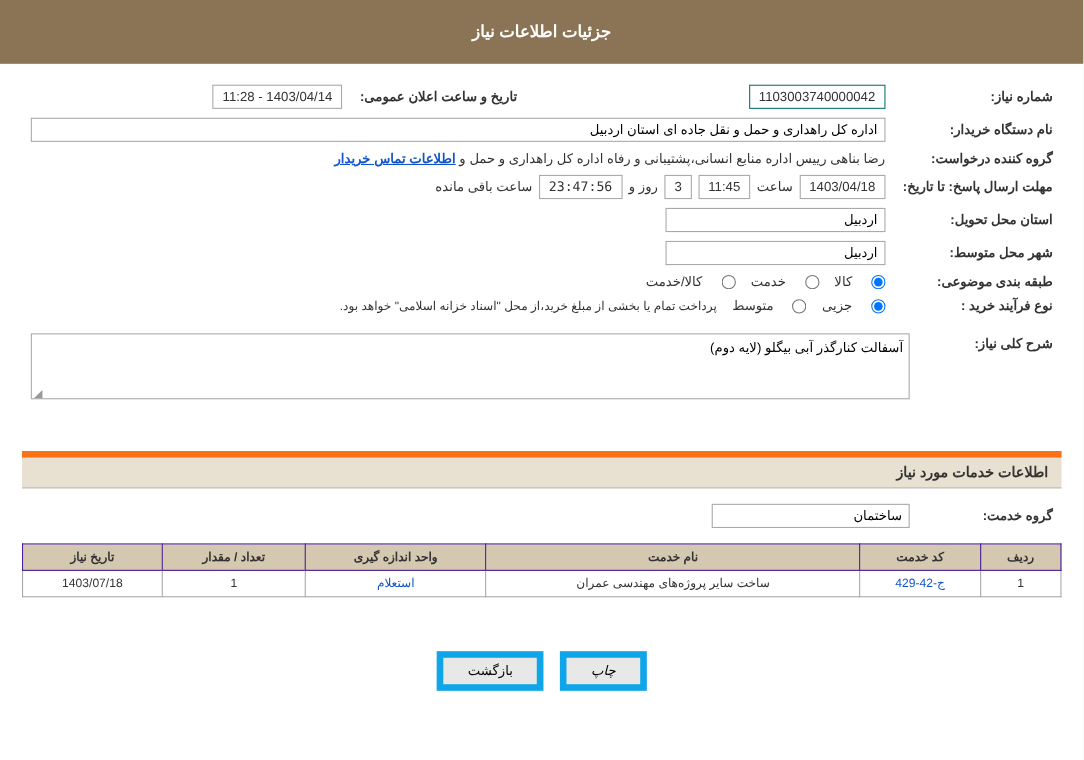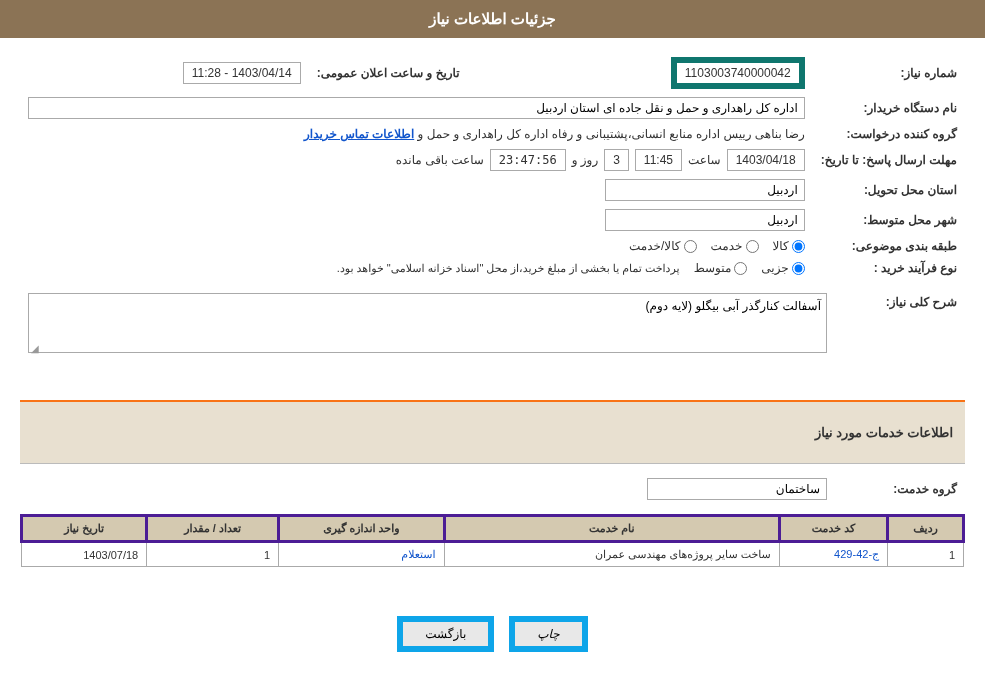--- a/index.html
+++ b/index.html
@@ -13,21 +13,21 @@
     .page-container {
       width: 985px;
       min-height: 691px;
       background: #fff;
       margin: 0 auto;
     }
     .header-bar {
       background: #8b7355;
       color: #fff;
       text-align: center;
-      padding: 10px;
+      padding: 20px;
       font-size: 15px;
       font-weight: bold;
     }
     .content {
       padding: 15px 20px;
     }
     .info-table {
       width: 100%;
       border-collapse: collapse;
       margin-bottom: 10px;
@@ -55,21 +55,21 @@
     }
     .input-box-full {
       border: 1px solid #aaa;
       padding: 3px 6px;
       background: #fff;
       text-align: right;
       width: 100%;
     }
     .highlight-number {
       background: #fff;
-      border: 6px solid #0f766e;
+      border: 1px solid #0f766e;
       padding: 3px 8px;
       display: inline-block;
     }
     .date-box {
       background: #fff;
       border: 1px solid #aaa;
       padding: 3px 8px;
       display: inline-block;
     }
     .link-blue {
@@ -79,27 +79,27 @@
       font-weight: bold;
     }
     .radio-group {
       display: flex;
       gap: 14px;
       align-items: center;
     }
     .radio-item {
       display: flex;
       align-items: center;
-      gap: 3px;
+      gap: 17px;
     }
     .section-title {
       background: #e8e0d0;
-      border-top: 2px solid #f97316;
+      border-top: 6px solid #f97316;
       border-bottom: 1px solid #bbb;
-      padding: 23px 12px;
+      padding: 6px 12px;
       font-size: 13px;
       font-weight: bold;
       margin: 10px 0;
     }
     .textarea-box {
       border: 1px solid #aaa;
       width: 100%;
       min-height: 60px;
       padding: 5px;
       background: #fff;
@@ -115,29 +115,29 @@
       color: #999;
     }
     .services-table {
       width: 100%;
       border-collapse: collapse;
       margin: 8px 0;
       font-size: 11px;
     }
     .services-table th {
       background: #d4c9b0;
-      border: 3px solid #4c1d95;
+      border: 1px solid #4c1d95;
       padding: 5px 8px;
       text-align: center;
       font-weight: bold;
     }
     .services-table td {
       border: 1px solid #aaa;
       padding: 5px 8px;
-      text-align: right;
+      text-align: center;
     }
     .services-table tr:nth-child(even) td {
       background: #f9f7f3;
     }
     .button-row {
       display: flex;
       justify-content: center;
       gap: 15px;
       margin-top: 20px;
       padding-bottom: 20px;

